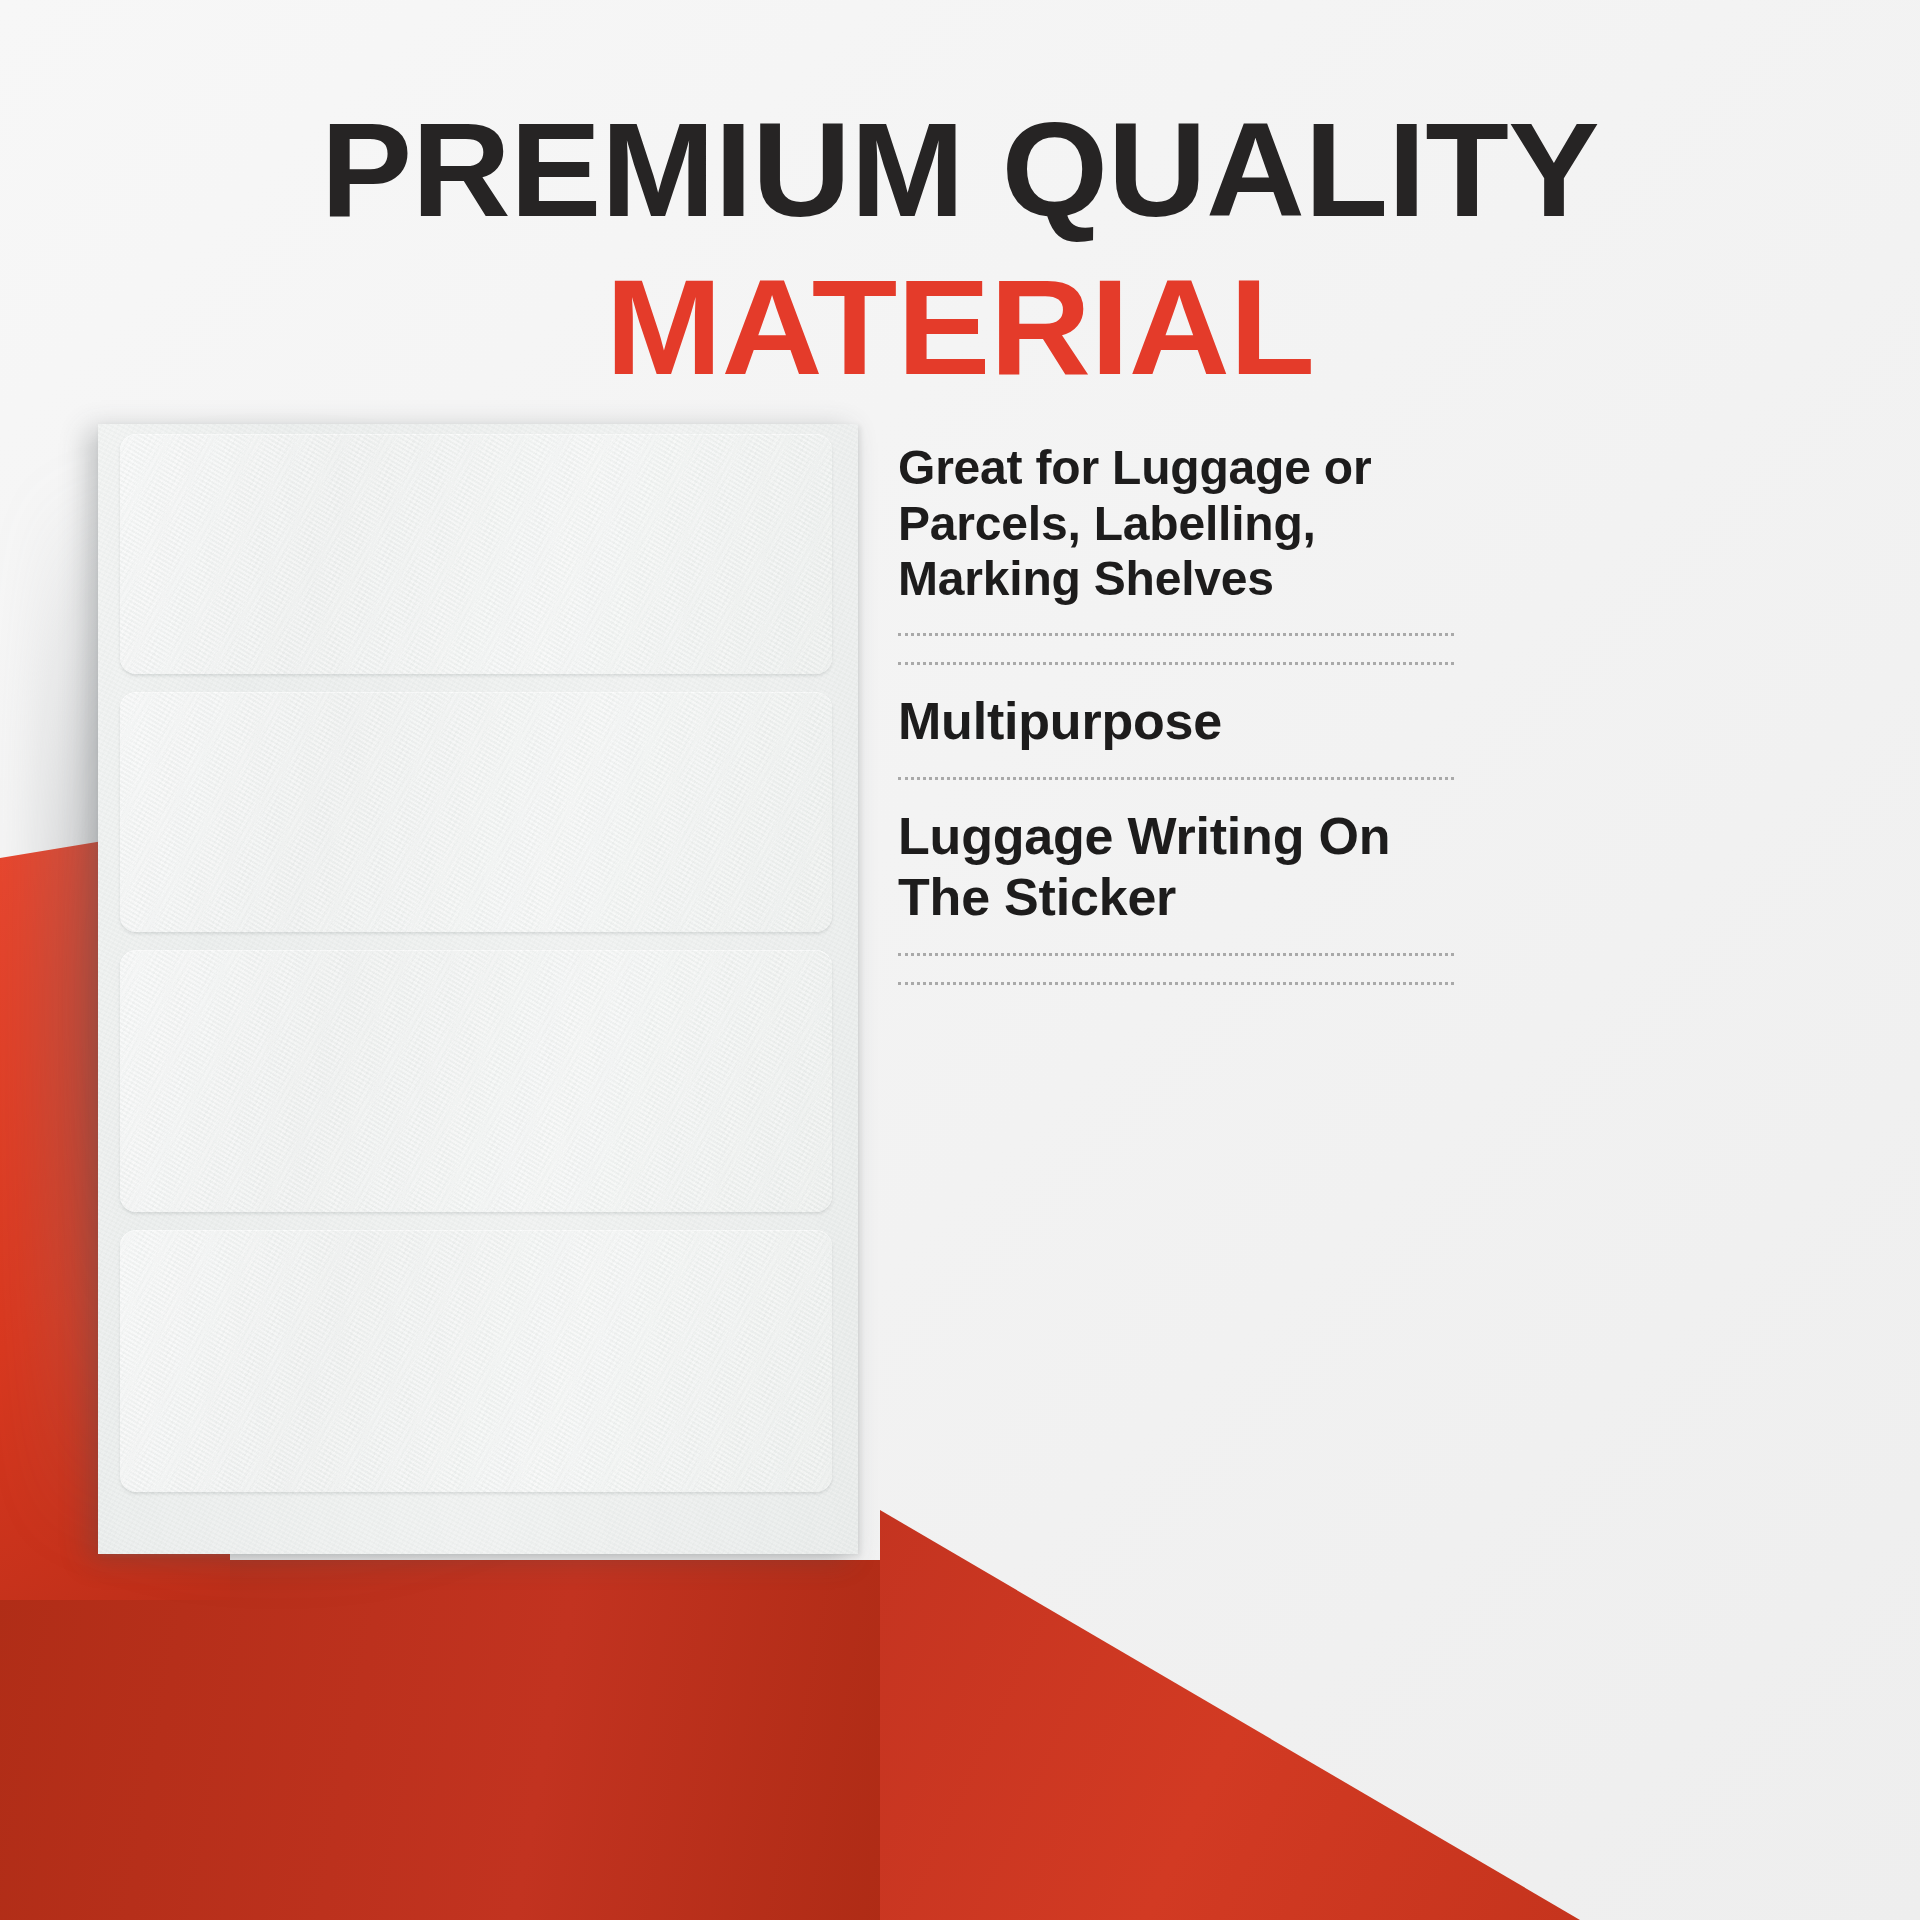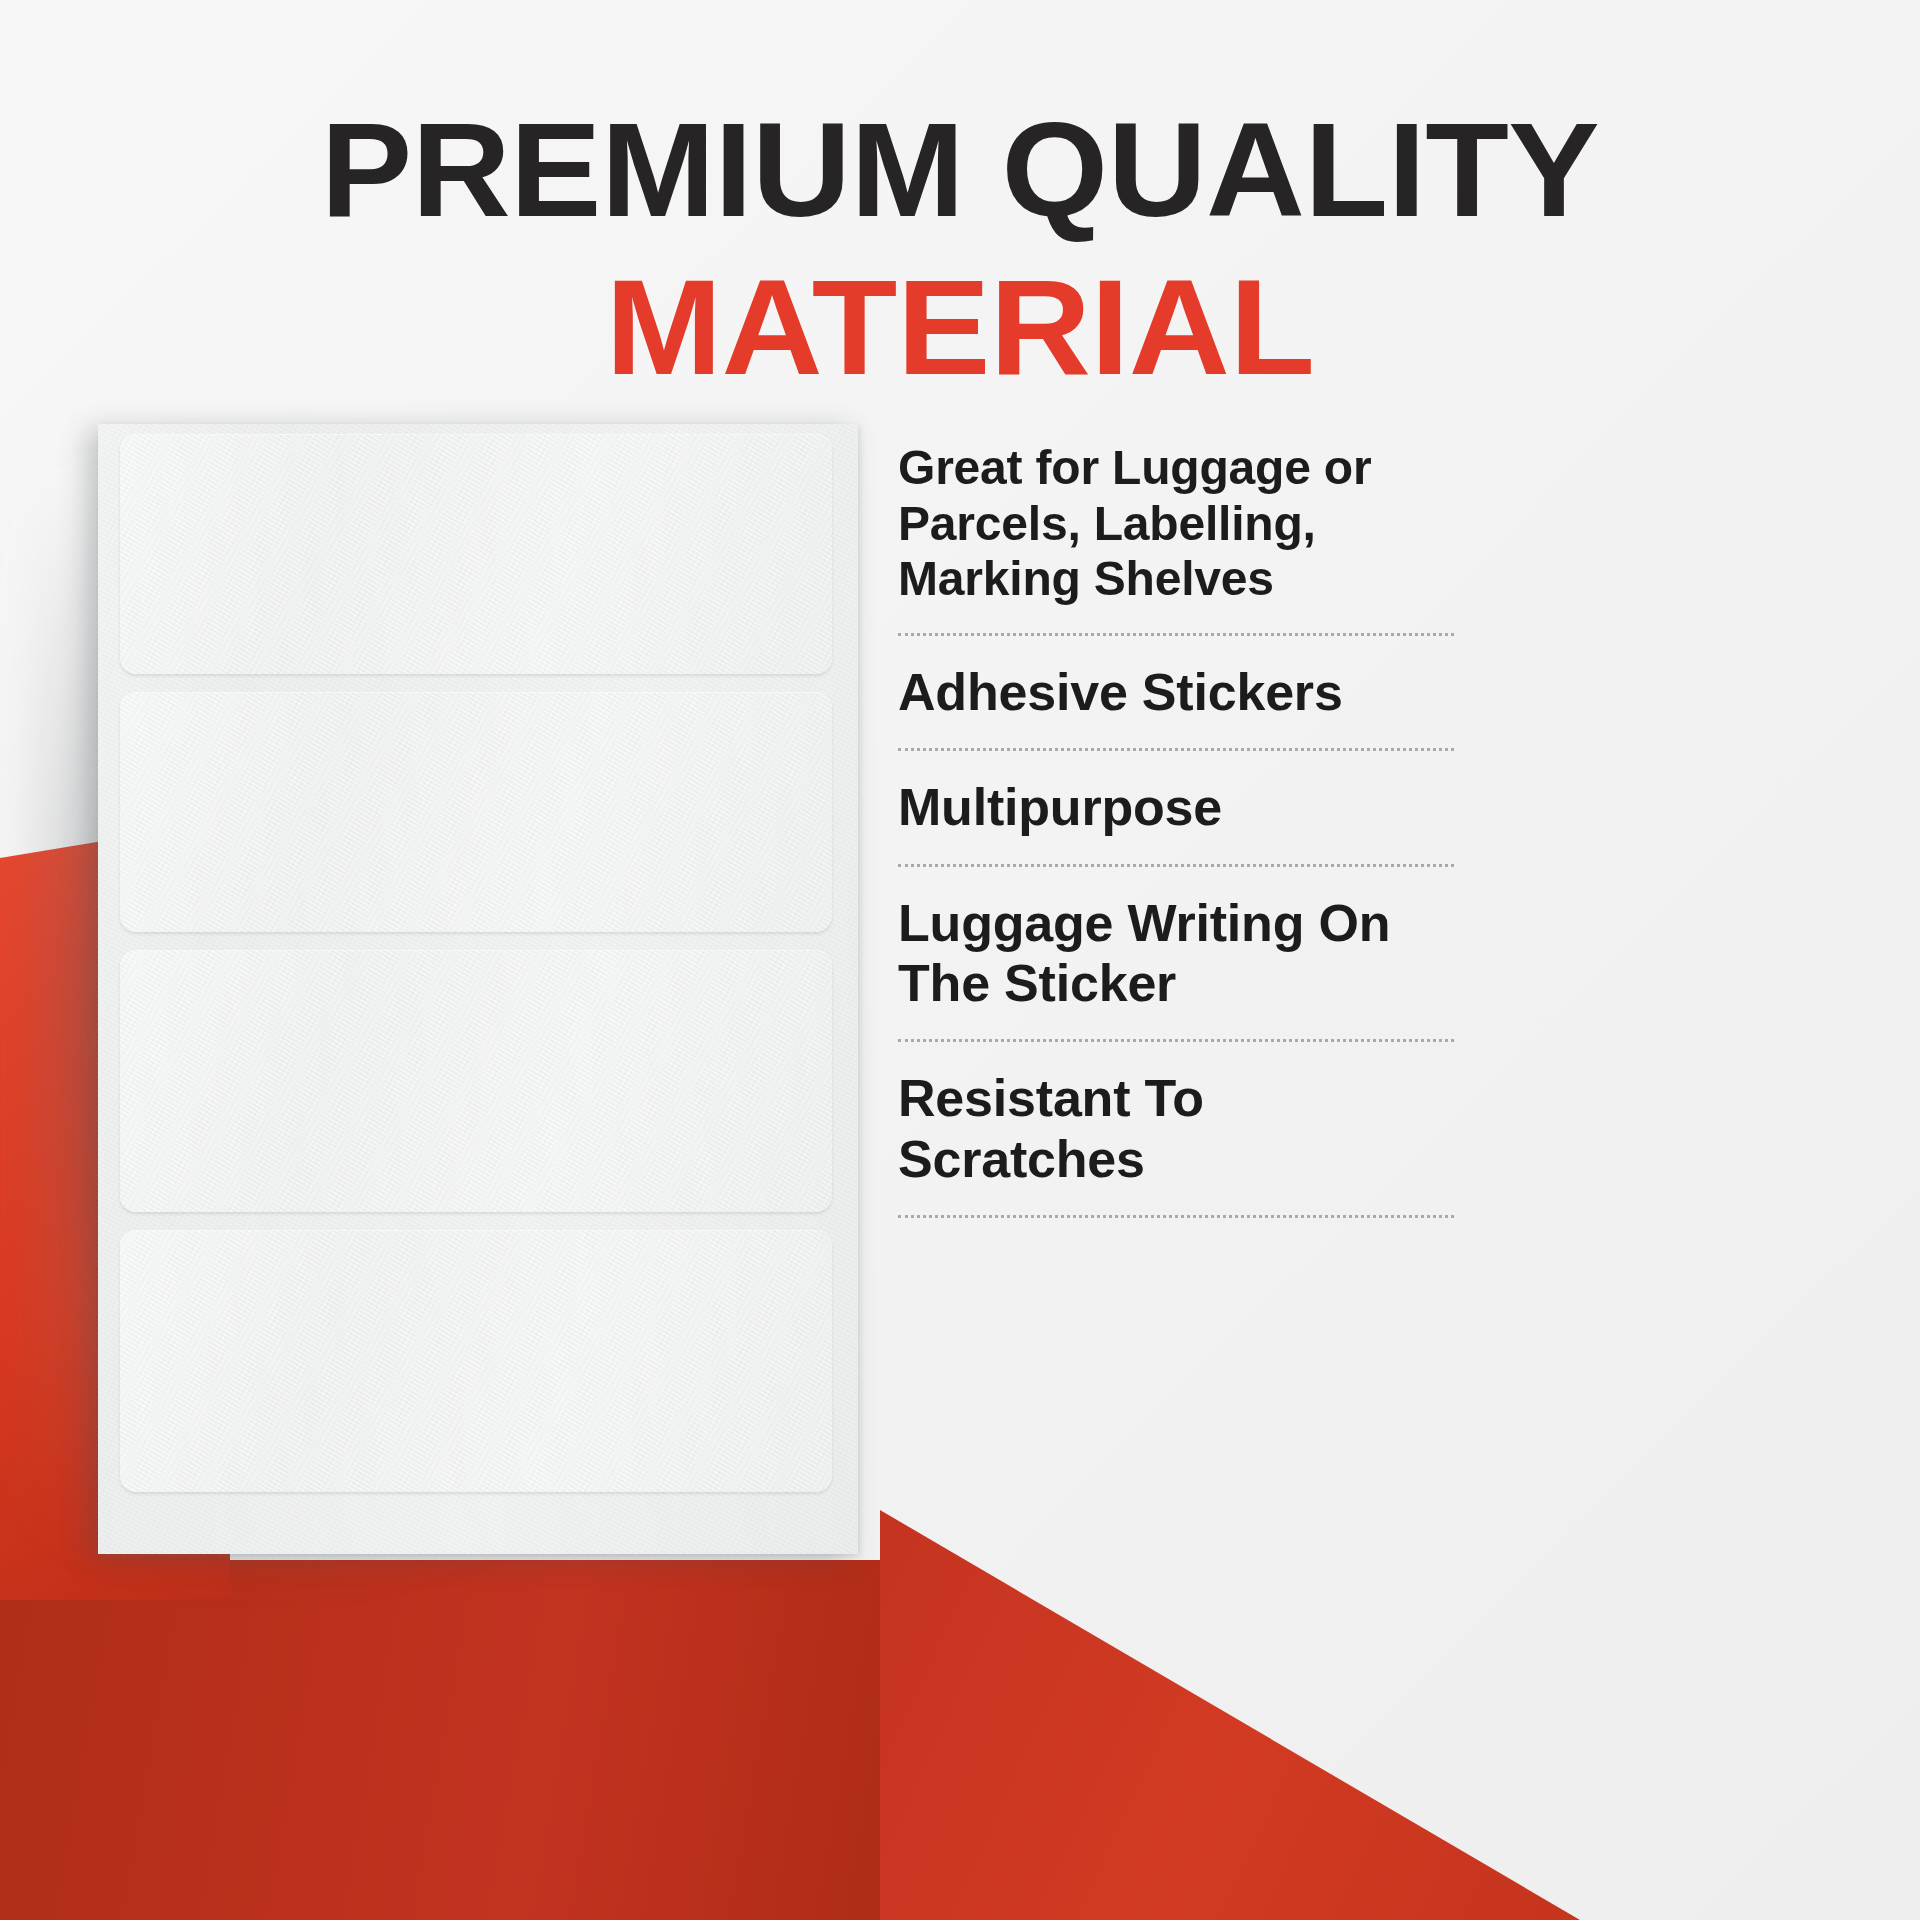--- a/index.html
+++ b/index.html
@@ -135,35 +135,29 @@
     </div>
   </div>
 
   <div id="features">
 
     <div class="feature" id="f-0">
       <span class="feature-text">Great for Luggage or Parcels, Labelling, Marking Shelves</span>
     </div>
     <div class="divider"></div>
 
-    <div class="feature compact" id="f-1">
-      <span class="feature-text">Adhesive Stickers</span>
-    </div>
     <div class="divider"></div>
 
     <div class="feature compact" id="f-2">
       <span class="feature-text">Multipurpose</span>
     </div>
     <div class="divider"></div>
 
     <div class="feature compact" id="f-3">
       <span class="feature-text">Luggage Writing On The Sticker</span>
     </div>
     <div class="divider"></div>
 
-    <div class="feature compact" id="f-4">
-      <span class="feature-text">Resistant To Scratches</span>
-    </div>
     <div class="divider"></div>
 
   </div>
 
 </div>
 
 </body></html>

